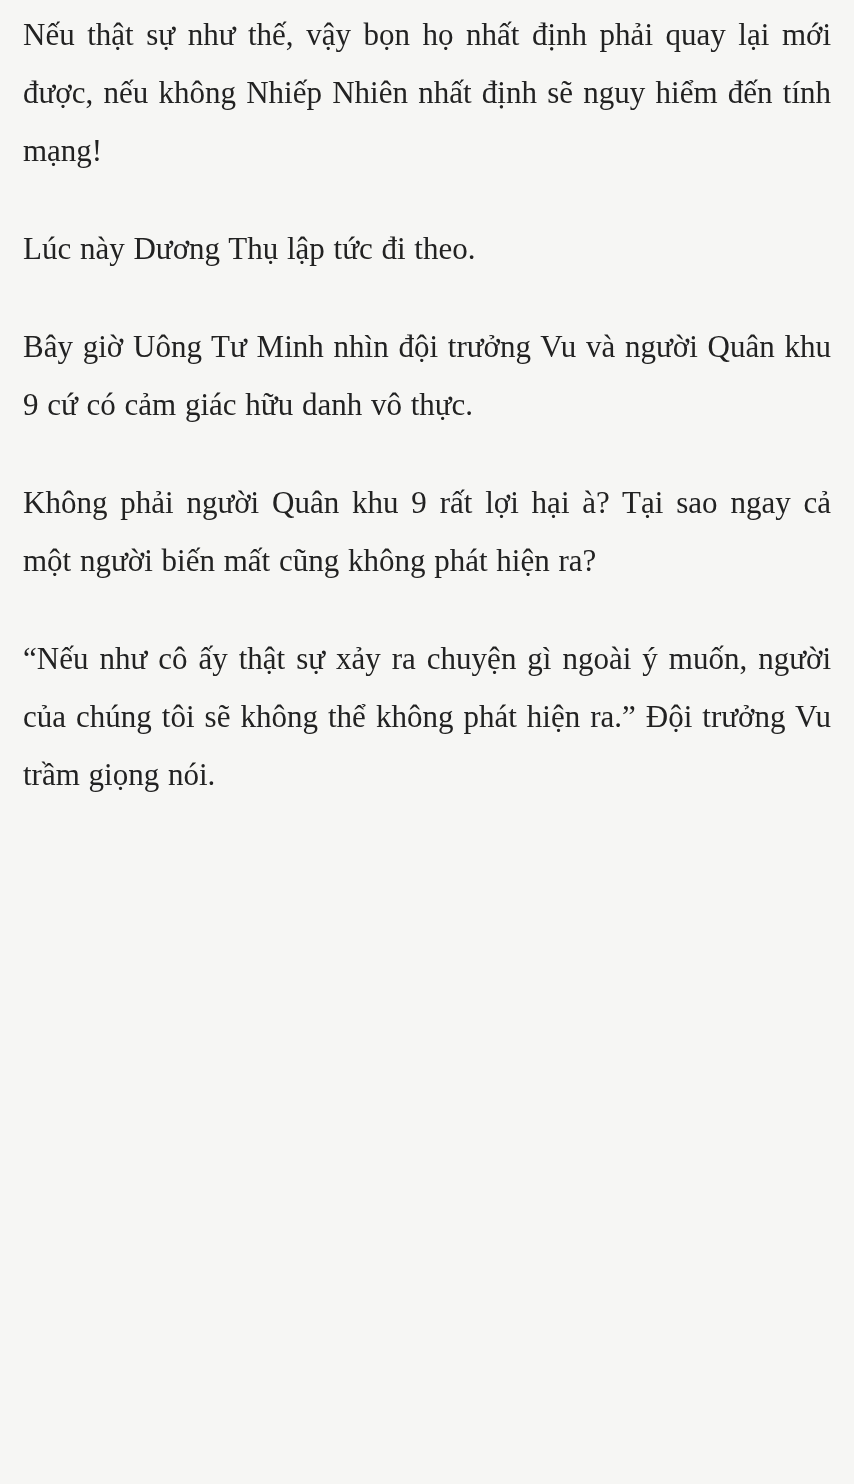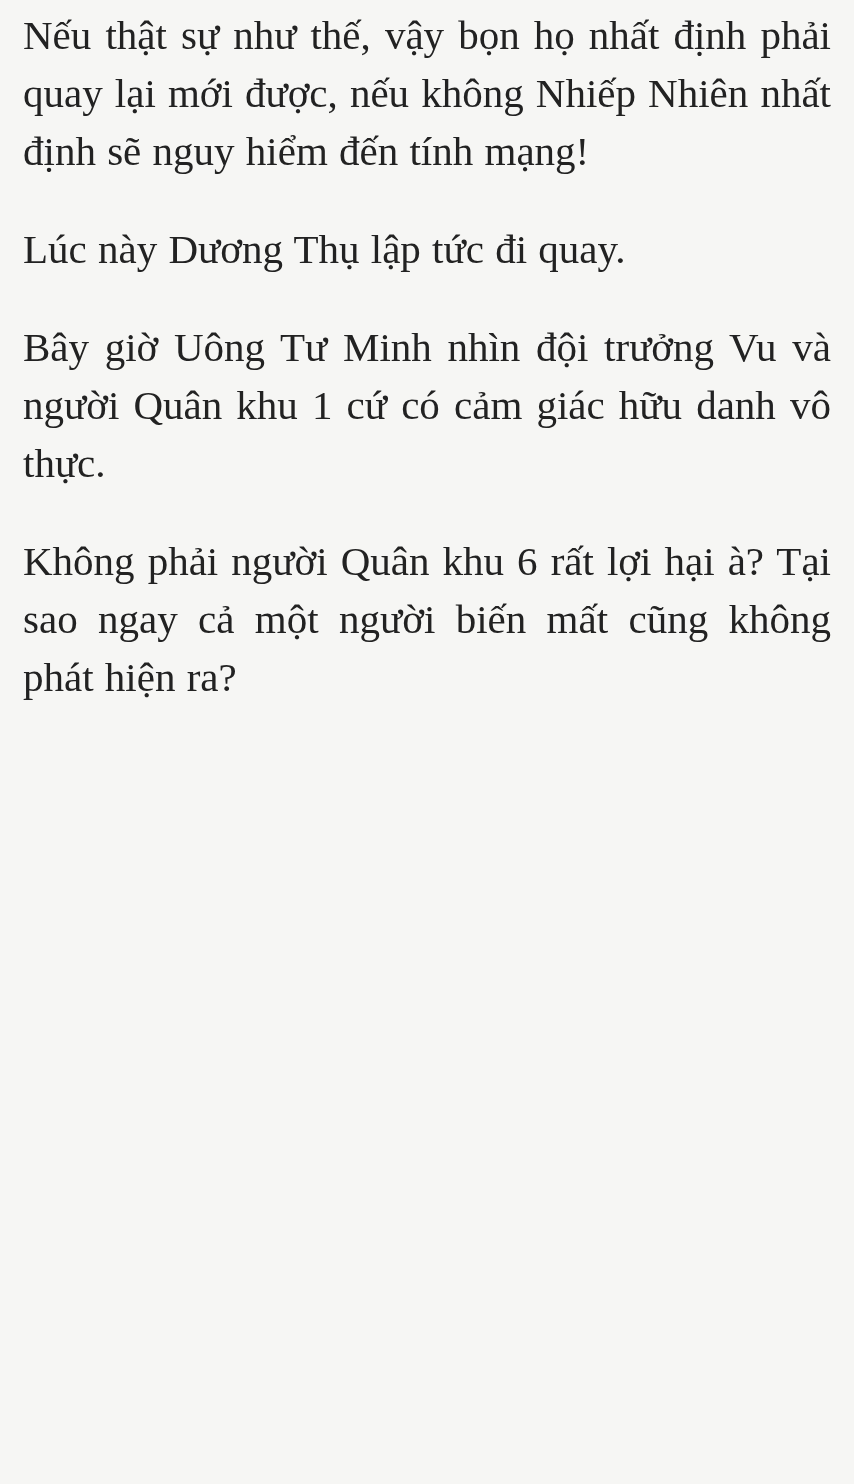--- a/index.html
+++ b/index.html
@@ -12,30 +12,31 @@
     background: #f6f6f4;
     font-family: "Liberation Serif", "DejaVu Serif", serif;
   }
   .reader {
     width: 854px;
     height: 1484px;
     padding: 6px 23px 10px 23px;
     color: #222222;
   }
   .reader p {
-    font-size: 41px;
+    font-size: 31px;
     line-height: 58px;
     text-align: justify;
     text-justify: inter-word;
     margin: 0 0 40px 0;
     word-spacing: 1px;
   }
   .reader p:last-child { margin-bottom: 0; }
 </style>
 </head>
 <body>
 
 <main class="reader">
   <p>Nếu thật sự như thế, vậy bọn họ nhất định phải quay lại mới được, nếu không Nhiếp Nhiên nhất định sẽ nguy hiểm đến tính mạng!</p>
-  <p>Lúc này Dương Thụ lập tức đi quay.</p>
-  <p>Bây giờ Uông Tư Minh nhìn đội trưởng Vu và người Quân khu 1 cứ có cảm giác hữu danh vô thực.</p>
-  <p>Không phải người Quân khu 6 rất lợi hại à? Tại sao ngay cả một người biến mất cũng không phát hiện ra?</p>
+  <p>Lúc này Dương Thụ lập tức đi theo.</p>
+  <p>Bây giờ Uông Tư Minh nhìn đội trưởng Vu và người Quân khu 9 cứ có cảm giác hữu danh vô thực.</p>
+  <p>Không phải người Quân khu 9 rất lợi hại à? Tại sao ngay cả một người biến mất cũng không phát hiện ra?</p>
+  <p>“Nếu như cô ấy thật sự xảy ra chuyện gì ngoài ý muốn, người của chúng tôi sẽ không thể không phát hiện ra.” Đội trưởng Vu trầm giọng nói.</p>
 </main>
 
 </body></html>

